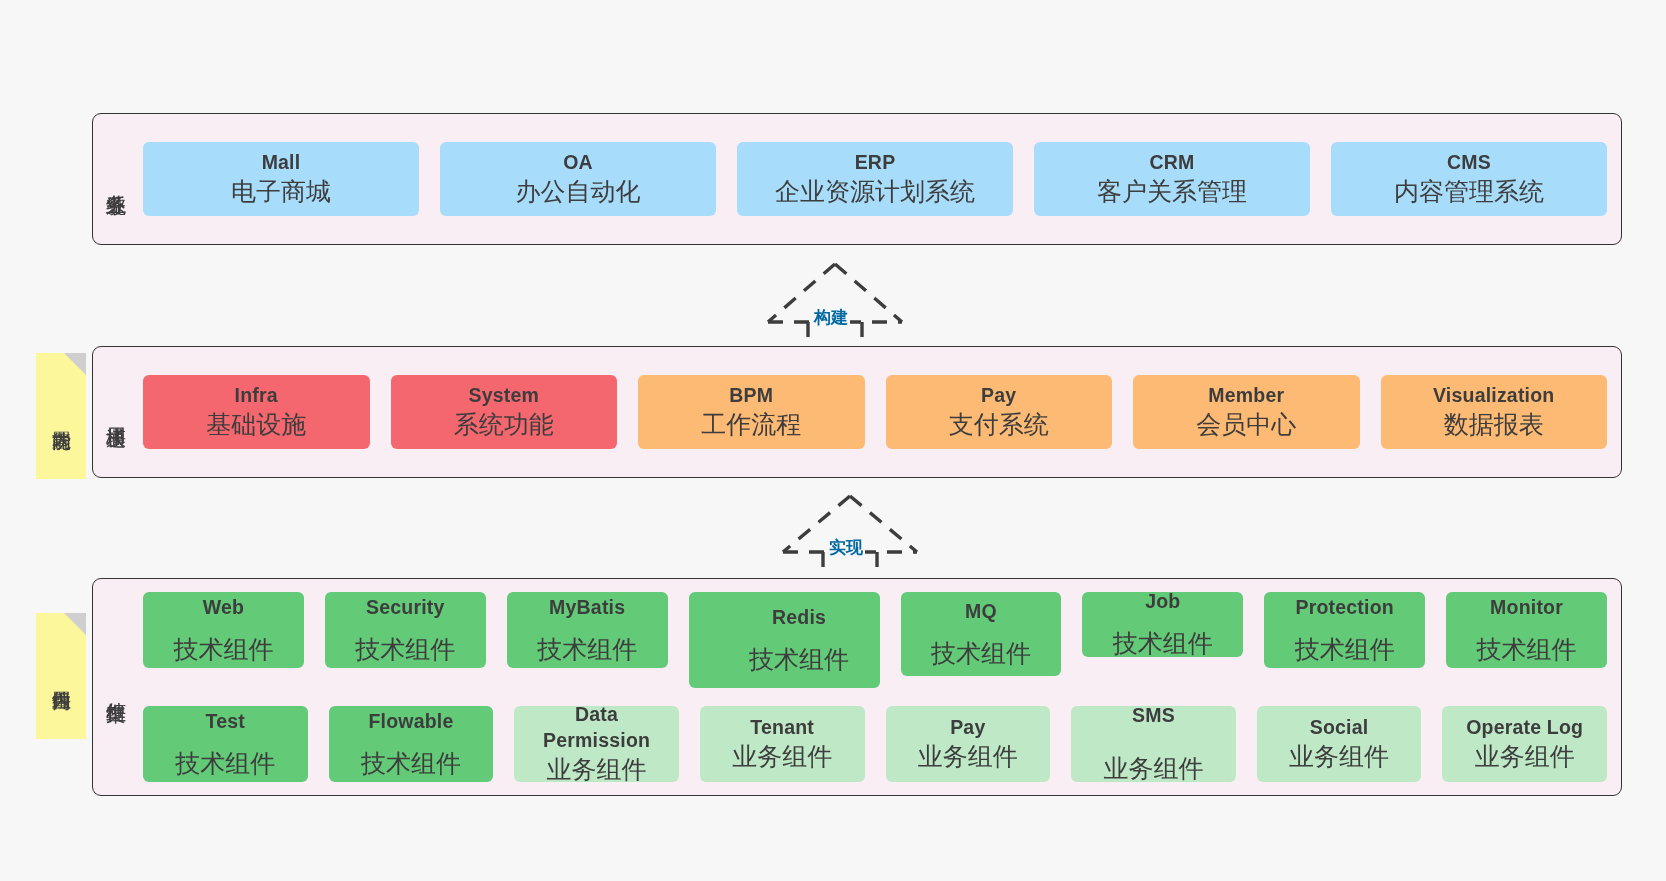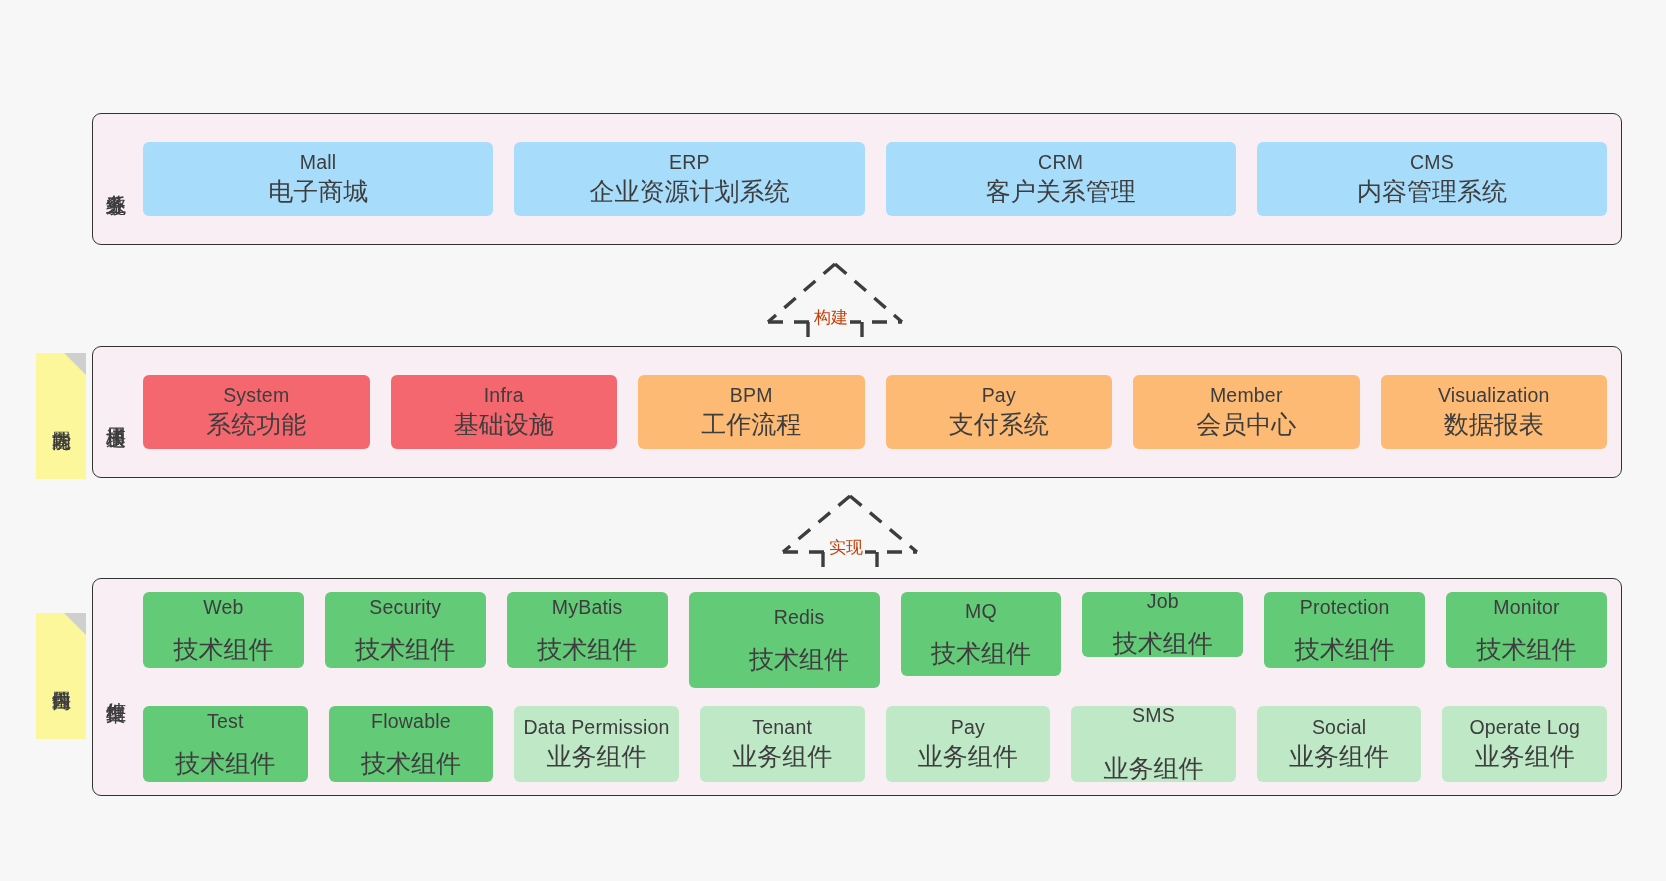--- a/index.html
+++ b/index.html
@@ -57,21 +57,21 @@
     border-radius:6px;
     display:flex;
     flex-direction:column;
     align-items:center;
     justify-content:center;
     text-align:center;
     line-height:1.3;
     box-sizing:border-box;
     padding:4px 6px;
   }
-  .cell .en{font-size:19.5px;letter-spacing:.2px;}
+  .cell .en{font-size:19.5px;letter-spacing:.2px;font-weight:bold;}
   .cell .cn{font-size:25px;}
 
   
   .c-blue{background:#a8dcfb;}
   .c-red{background:#f4676e;}
   .c-pink{background:#fdba74;}
   .c-green{background:#63ca78;gap:13px;}
   .c-lgreen{background:#bee8c6;}
 
   
@@ -97,39 +97,44 @@
     border-left:22px solid transparent;
     border-top:22px solid #cfcfcf;
   }
 
   
   .arrow{position:absolute;}
   .arrow svg{display:block;overflow:visible;}
   .arrow-label{
     position:absolute;
     font-size:17px;
-    color:#c2410c;
+    color:#0369a1;
     background:#f7f7f7;
     padding:0 2px;
     white-space:nowrap;
     user-select:none;
+    font-weight:bold;
   }
 </style>
 </head>
 <body>
 
 <div class="stage">
 
   <div class="section" style="left:92px;top:113px;width:1530px;height:132px;">
     <div class="sec-title">业务系统</div>
     <div class="sec-body">
       <div class="row">
         <div class="cell c-blue" style="height:74px;">
           <span class="en">Mall</span>
           <span class="cn">电子商城</span>
+        </div>
+        <div class="cell c-blue" style="height:74px;">
+          <span class="en">OA</span>
+          <span class="cn">办公自动化</span>
         </div>
         <div class="cell c-blue" style="height:74px;">
           <span class="en">ERP</span>
           <span class="cn">企业资源计划系统</span>
         </div>
         <div class="cell c-blue" style="height:74px;">
           <span class="en">CRM</span>
           <span class="cn">客户关系管理</span>
         </div>
         <div class="cell c-blue" style="height:74px;">
@@ -154,26 +159,26 @@
   <div class="note" style="left:36px;top:353px;width:50px;height:126px;">
     <span class="fold"></span>
     <span>内置功能</span>
   </div>
 
   <div class="section" style="left:92px;top:346px;width:1530px;height:132px;">
     <div class="sec-title">通用模块</div>
     <div class="sec-body">
       <div class="row">
         <div class="cell c-red" style="height:74px;">
+          <span class="en">Infra</span>
+          <span class="cn">基础设施</span>
+        </div>
+        <div class="cell c-red" style="height:74px;">
           <span class="en">System</span>
           <span class="cn">系统功能</span>
-        </div>
-        <div class="cell c-red" style="height:74px;">
-          <span class="en">Infra</span>
-          <span class="cn">基础设施</span>
         </div>
         <div class="cell c-pink" style="height:74px;">
           <span class="en">BPM</span>
           <span class="cn">工作流程</span>
         </div>
         <div class="cell c-pink" style="height:74px;">
           <span class="en">Pay</span>
           <span class="cn">支付系统</span>
         </div>
         <div class="cell c-pink" style="height:74px;">

